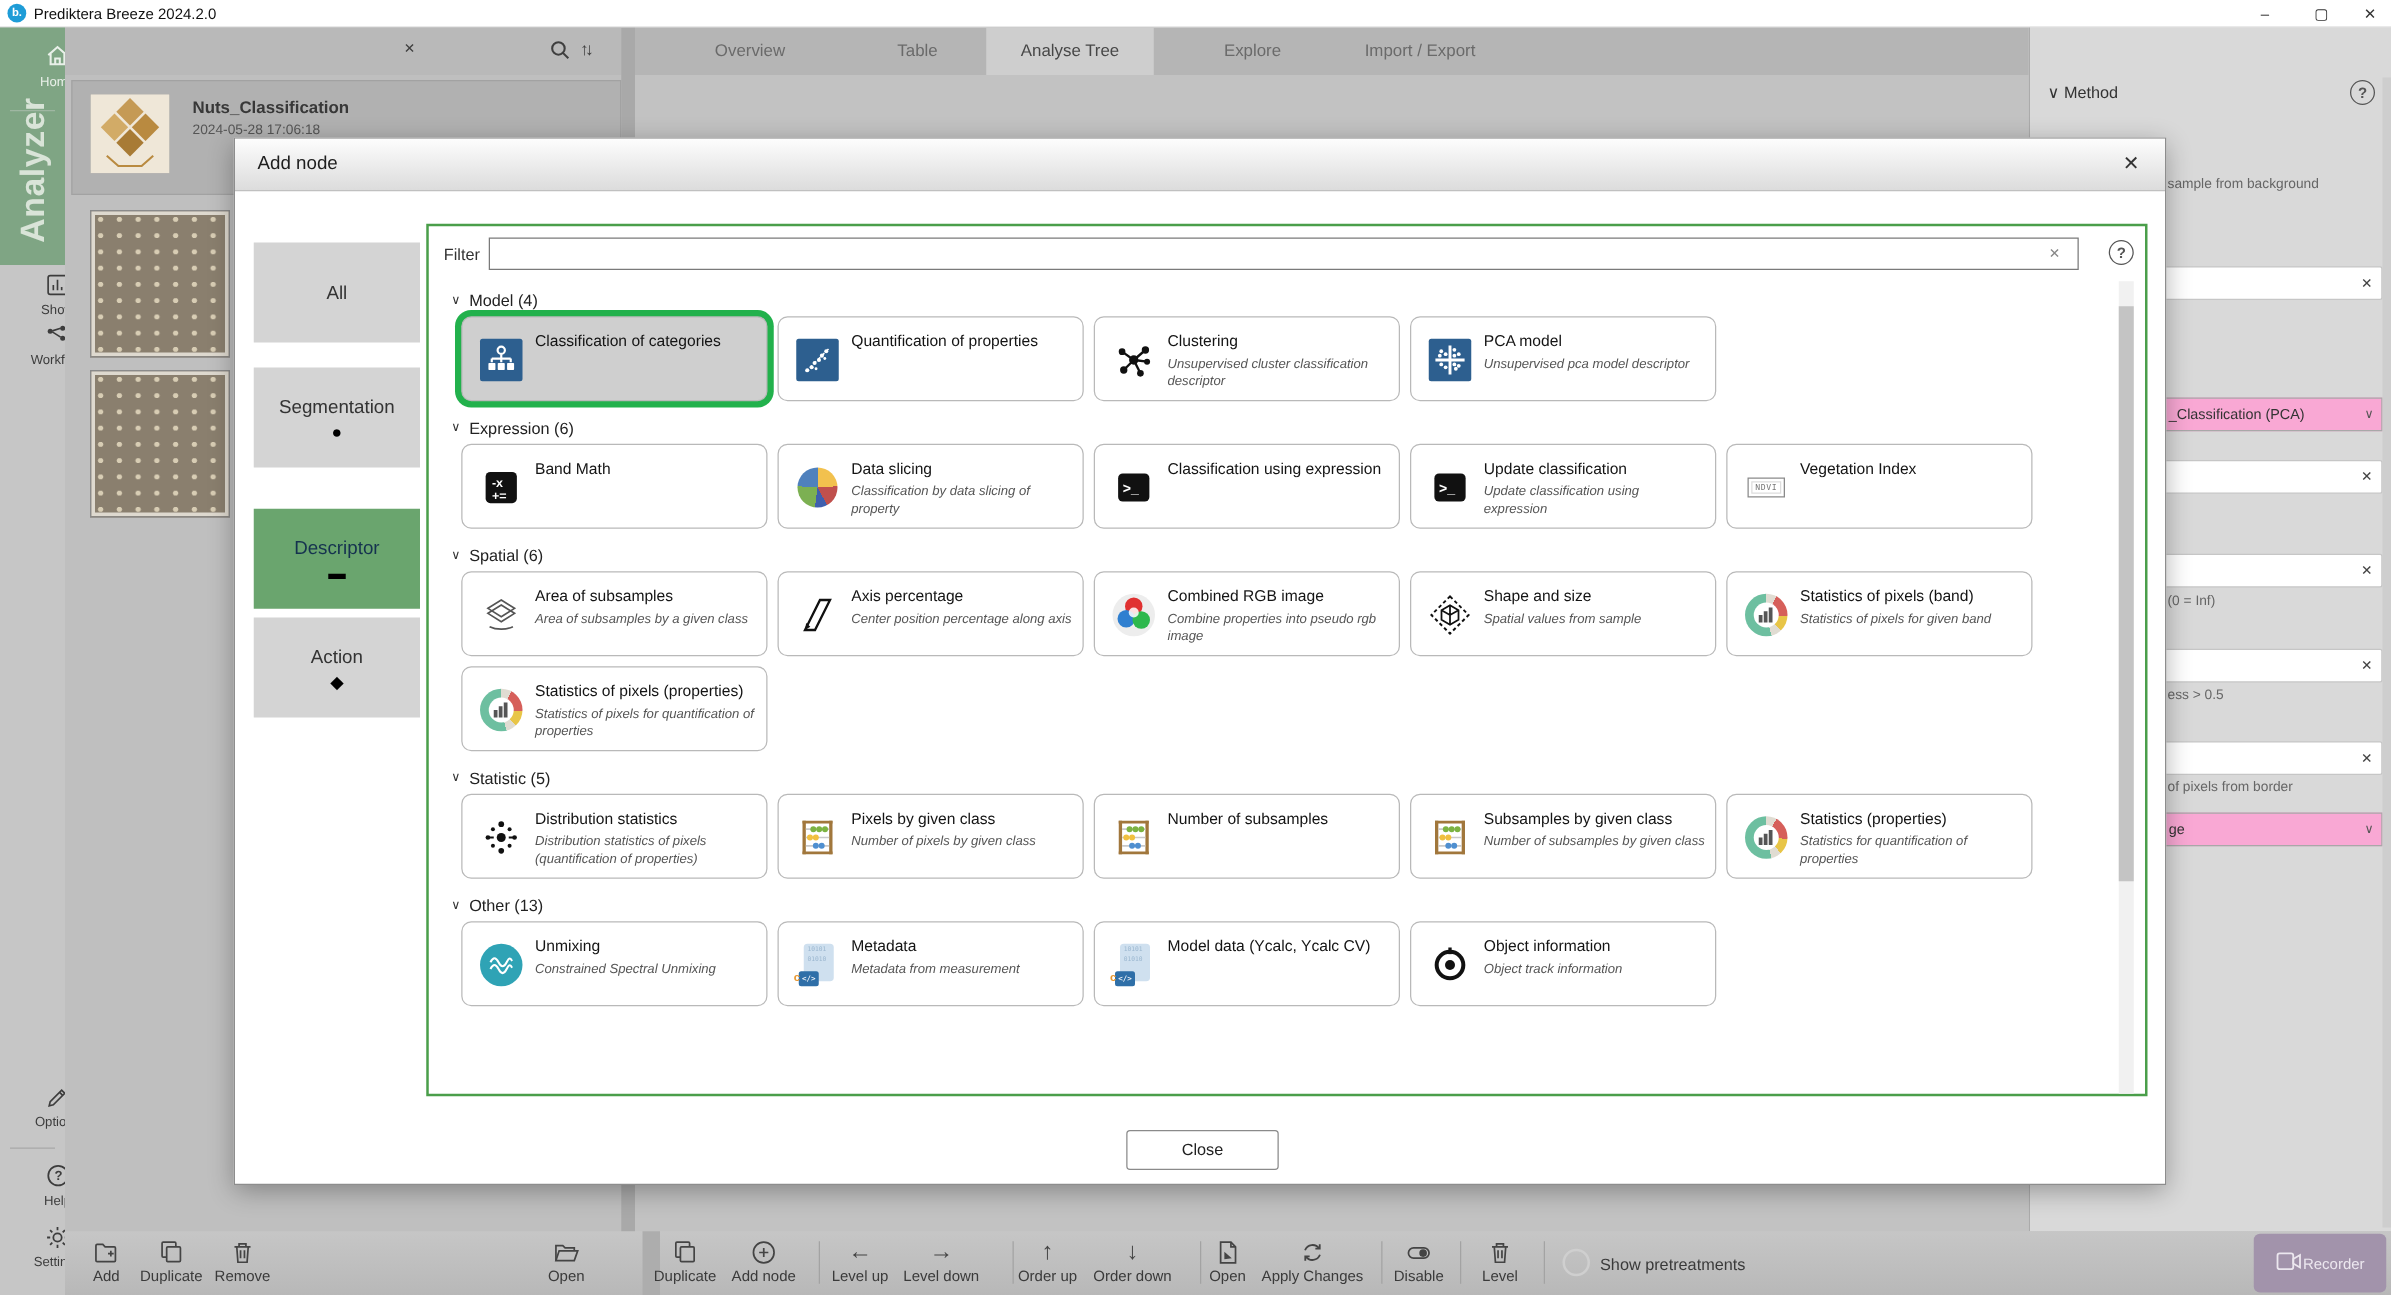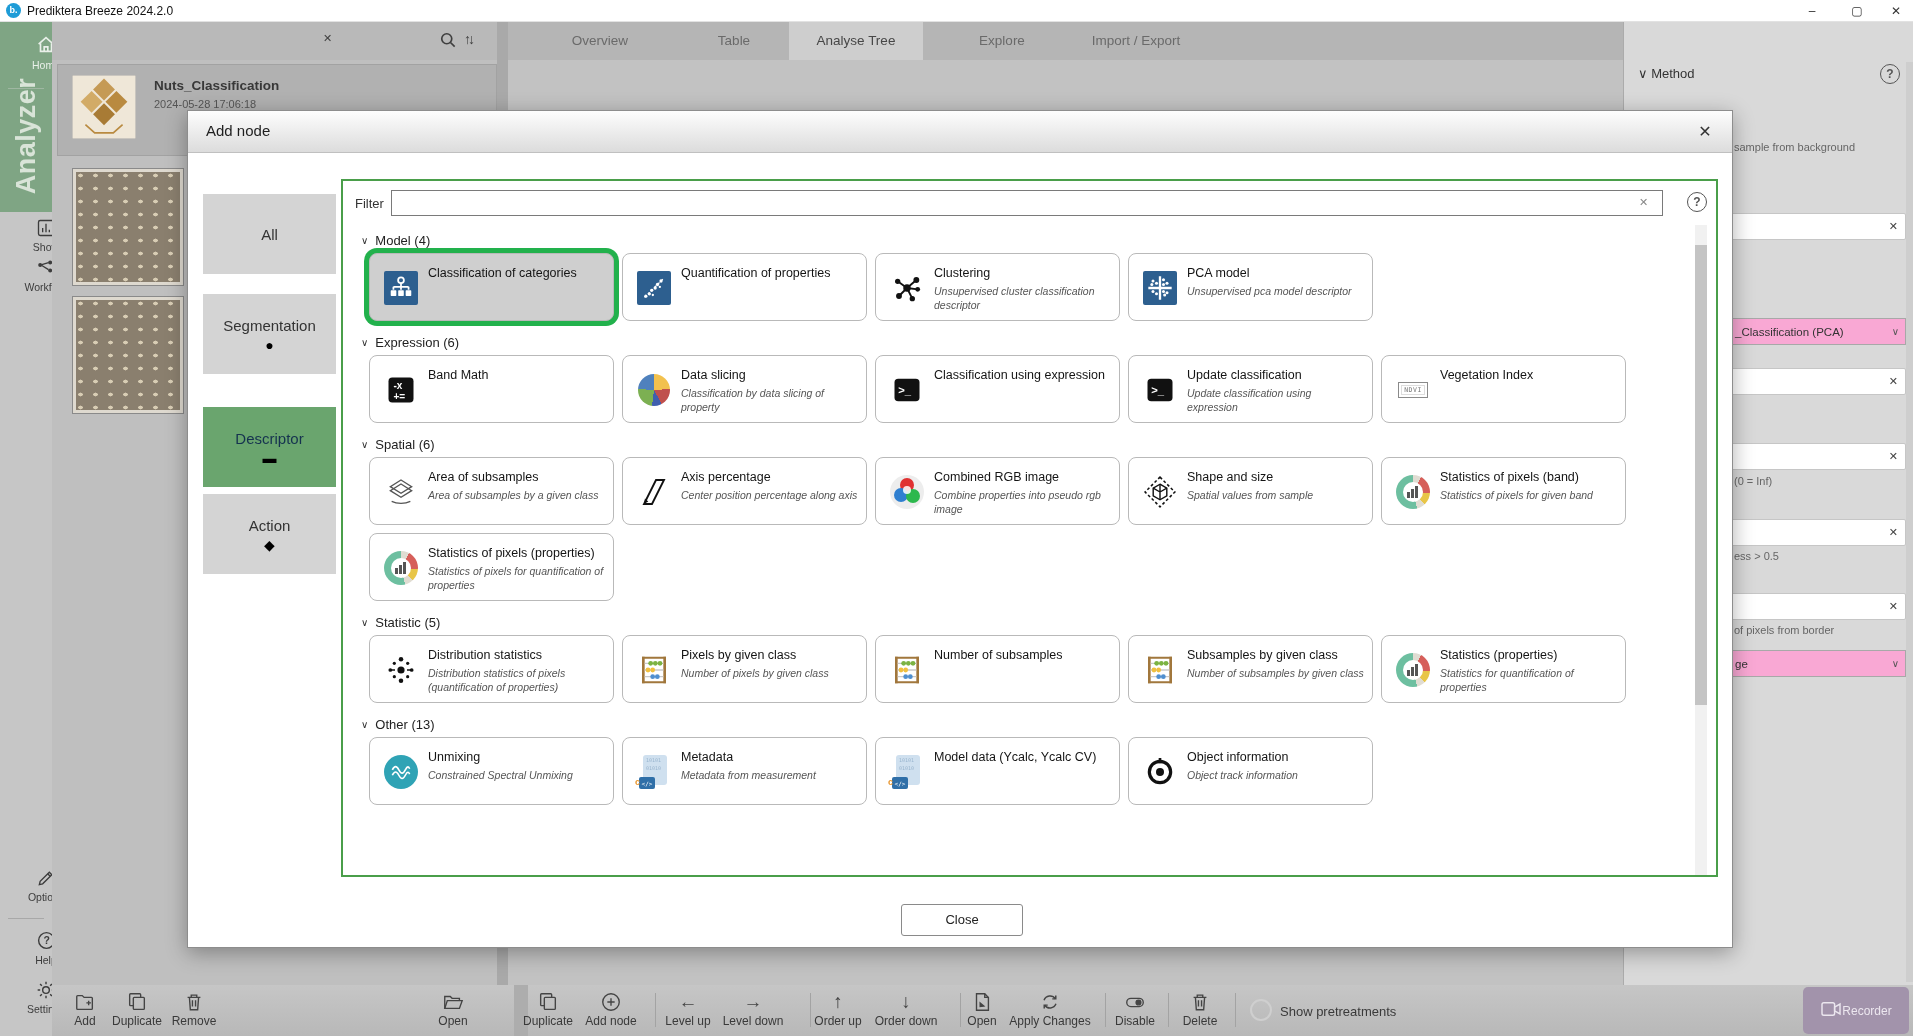--- a/index.html
+++ b/index.html
@@ -741,21 +741,21 @@
             </svg>
           </div>
           <div class="lb">Disable</div>
         </div>
         <div class="tb-item abs" style="left: 1118px; width: 60px;">
           <div class="ic">
             <svg width="22" height="22" viewBox="0 0 24 24" fill="none" stroke="#444" stroke-width="1.5">
               <path d="M5 7h14M9 7V4.5h6V7M7 7l1 13.5h8L17 7M10.3 10v7M13.7 10v7"></path>
             </svg>
           </div>
-          <div class="lb">Delete</div>
+          <div class="lb">Level</div>
         </div>
         <div class="tb-div abs" style="left: 603px;"></div>
         <div class="tb-div abs" style="left: 758px;"></div>
         <div class="tb-div abs" style="left: 908px;"></div>
         <div class="tb-div abs" style="left: 1053px;"></div>
         <div class="tb-div abs" style="left: 1116px;"></div>
         <div class="tb-div abs" style="left: 1183px;"></div>
       </div>
     <div id="pretreat-toggle" class="abs"></div>
     <div id="pretreat-label" class="abs">Show pretreatments</div>

